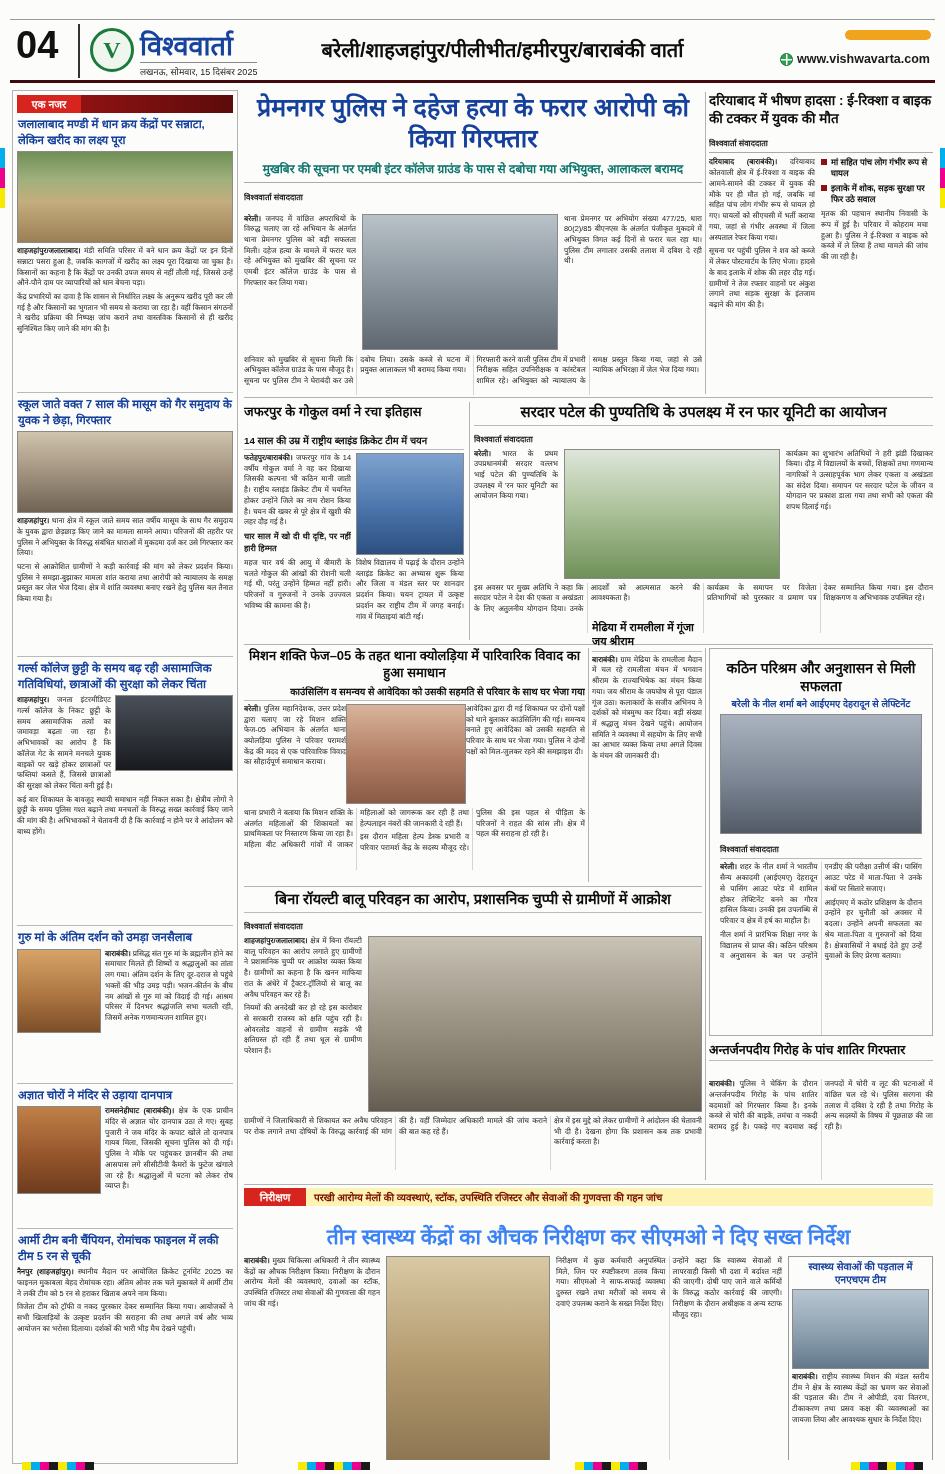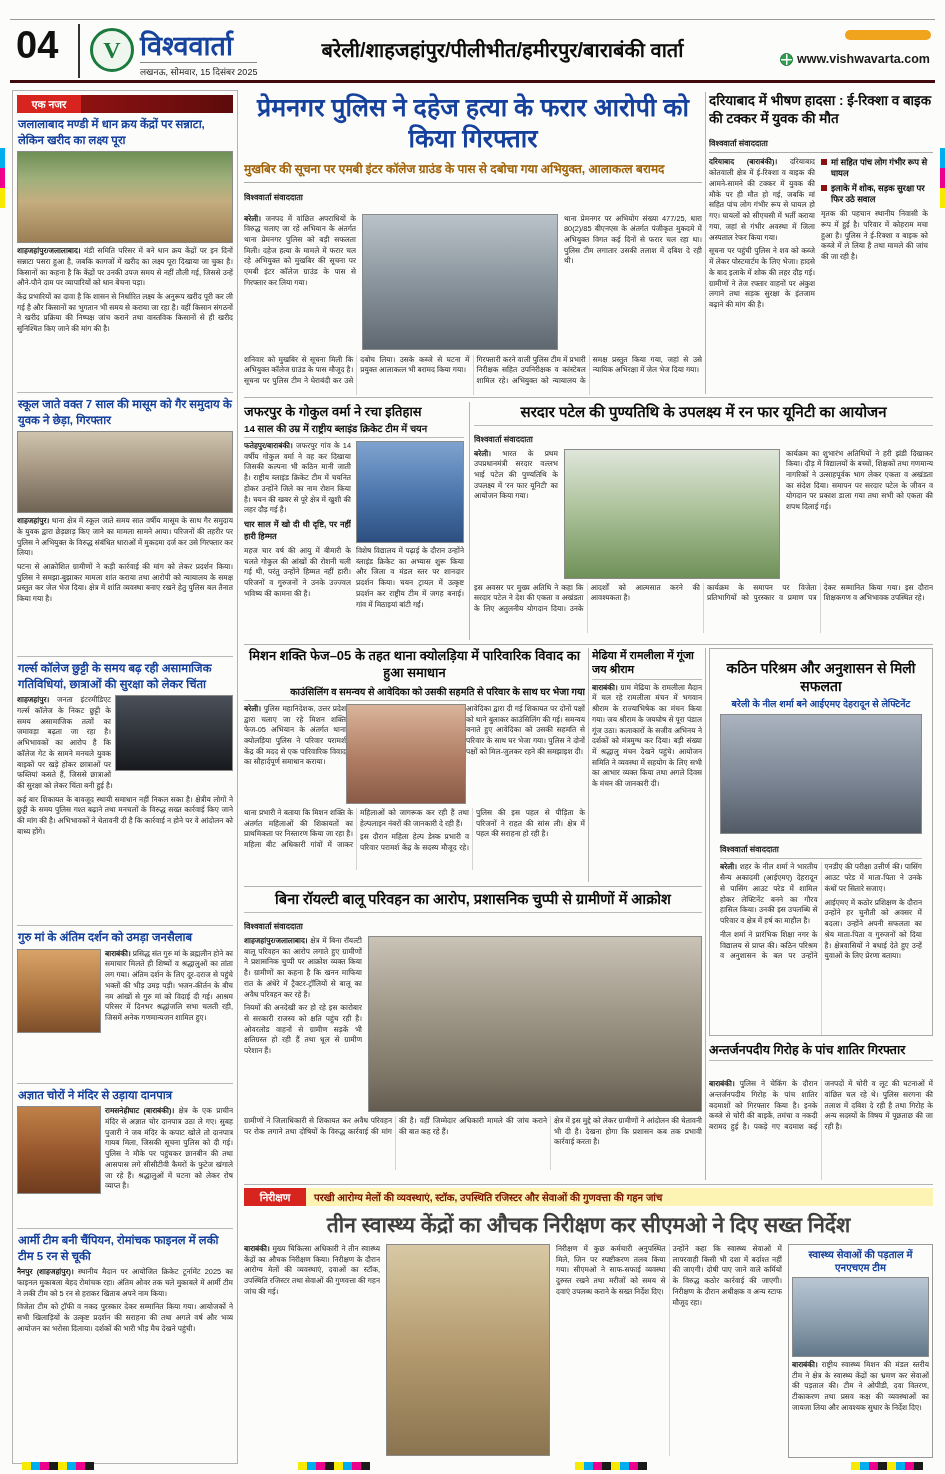--- a/index.html
+++ b/index.html
@@ -138,21 +138,21 @@
   <div class="hrule" style="left:244px;top:397px;width:689px"></div>
   <div class="vrule" style="left:469px;top:402px;height:238px"></div>
   <div class="hrule" style="left:244px;top:644px;width:689px"></div>
   <div class="vrule" style="left:588px;top:648px;height:234px"></div>
   <div class="vrule" style="left:705px;top:648px;height:532px"></div>
   <div class="hrule" style="left:244px;top:886px;width:458px"></div>
   <div class="hrule" style="left:244px;top:1184px;width:689px"></div>
 
   <div class="abs" style="left:244px;top:92px;width:458px;height:303px;overflow:hidden">
     <div style="font-size:25px;line-height:1.25;font-weight:bold;color:#15409c;text-align:center">प्रेमनगर पुलिस ने दहेज हत्या के फरार आरोपी को किया गिरफ्तार</div>
-    <div style="font-size:12px;font-weight:bold;text-align:left;margin-top:5px;color:#a16207">मुखबिर की सूचना पर एमबी इंटर कॉलेज ग्राउंड के पास से दबोचा गया अभियुक्त, आलाकत्ल बरामद</div>
+    <div style="font-size:12px;font-weight:bold;text-align:center;margin-top:5px;color:#0f766e">मुखबिर की सूचना पर एमबी इंटर कॉलेज ग्राउंड के पास से दबोचा गया अभियुक्त, आलाकत्ल बरामद</div>
     <div style="margin-top:5px;border-top:1px solid #aaa;padding-top:3px">
       <span class="byline">विश्ववार्ता संवाददाता</span>
     </div>
     <div style="display:flex;gap:6px;margin-top:10px">
       <div class="jt" style="width:112px;height:136px">
         <p><b>बरेली।</b> <span>जनपद में वांछित अपराधियों के विरुद्ध चलाए जा रहे अभियान के अंतर्गत थाना प्रेमनगर पुलिस को बड़ी सफलता मिली। दहेज हत्या के मामले में फरार चल रहे अभियुक्त को मुखबिर की सूचना पर एमबी इंटर कॉलेज ग्राउंड के पास से गिरफ्तार कर लिया गया।</span></p>
       </div>
       <div class="photo ph-police" style="width:196px;height:136px"></div>
       <div class="jt" style="flex:1;height:136px">
         <p>थाना प्रेमनगर पर अभियोग संख्या 477/25, धारा 80(2)/85 बीएनएस के अंतर्गत पंजीकृत मुकदमे में अभियुक्त विगत कई दिनों से फरार चल रहा था। पुलिस टीम लगातार उसकी तलाश में दबिश दे रही थी।</p>
@@ -185,21 +185,21 @@
         </div>
         <div class="jt" style="height:150px;margin-top:3px">
           <p>मृतक की पहचान स्थानीय निवासी के रूप में हुई है। परिवार में कोहराम मचा हुआ है। पुलिस ने ई-रिक्शा व बाइक को कब्जे में ले लिया है तथा मामले की जांच की जा रही है।</p>
         </div>
       </div>
     </div>
   </div>
 
   <div class="abs" style="left:244px;top:402px;width:220px;height:238px;overflow:hidden">
     <div style="font-size:13px;font-weight:bold;color:#0d0d0d">जफरपुर के गोकुल वर्मा ने रचा इतिहास</div>
-    <div style="font-size:9.8px;font-weight:bold;color:#111;margin-top:2px;border-bottom:1px solid #bbb;padding-bottom:2px">14 साल की उम्र में राष्ट्रीय ब्लाइंड क्रिकेट टीम में चयन</div>
+    <div style="font-size:9.8px;font-weight:bold;color:#111;margin-top:14px;border-bottom:1px solid #bbb;padding-bottom:2px">14 साल की उम्र में राष्ट्रीय ब्लाइंड क्रिकेट टीम में चयन</div>
     <div style="display:flex;gap:5px;margin-top:3px">
       <div class="jt" style="width:107px;height:196px">
         <p><b>फतेहपुर/बाराबंकी।</b> <span>जफरपुर गांव के 14 वर्षीय गोकुल वर्मा ने वह कर दिखाया जिसकी कल्पना भी कठिन मानी जाती है। राष्ट्रीय ब्लाइंड क्रिकेट टीम में चयनित होकर उन्होंने जिले का नाम रोशन किया है। चयन की खबर से पूरे क्षेत्र में खुशी की लहर दौड़ गई है।</span></p>
         <p style="font-weight:bold;font-size:8.2px">चार साल में खो दी थी दृष्टि, पर नहीं हारी हिम्मत</p>
         <p>महज चार वर्ष की आयु में बीमारी के चलते गोकुल की आंखों की रोशनी चली गई थी, परंतु उन्होंने हिम्मत नहीं हारी। परिजनों व गुरुजनों ने उनके उज्ज्वल भविष्य की कामना की है।</p>
       </div>
       <div style="width:108px">
         <div class="photo ph-cricket" style="height:102px"></div>
         <div class="jt" style="height:90px;margin-top:3px">
           <p>विशेष विद्यालय में पढ़ाई के दौरान उन्होंने ब्लाइंड क्रिकेट का अभ्यास शुरू किया और जिला व मंडल स्तर पर शानदार प्रदर्शन किया। चयन ट्रायल में उत्कृष्ट प्रदर्शन कर राष्ट्रीय टीम में जगह बनाई। गांव में मिठाइयां बांटी गईं।</p>
@@ -239,21 +239,21 @@
       <div class="jt" style="flex:1;height:100px">
         <p>आवेदिका द्वारा दी गई शिकायत पर दोनों पक्षों को थाने बुलाकर काउंसिलिंग की गई। समन्वय बनाते हुए आवेदिका को उसकी सहमति से परिवार के साथ घर भेजा गया। पुलिस ने दोनों पक्षों को मिल-जुलकर रहने की समझाइश दी।</p>
       </div>
     </div>
     <div class="jt cols3" style="margin-top:4px;height:62px">
       <p>थाना प्रभारी ने बताया कि मिशन शक्ति के अंतर्गत महिलाओं की शिकायतों का प्राथमिकता पर निस्तारण किया जा रहा है। महिला बीट अधिकारी गांवों में जाकर महिलाओं को जागरूक कर रही हैं तथा हेल्पलाइन नंबरों की जानकारी दे रही हैं।</p>
       <p>इस दौरान महिला हेल्प डेस्क प्रभारी व परिवार परामर्श केंद्र के सदस्य मौजूद रहे। पुलिस की इस पहल से पीड़िता के परिजनों ने राहत की सांस ली। क्षेत्र में पहल की सराहना हो रही है।</p>
     </div>
   </div>
 
-  <div class="abs" style="left:592px;top:648px;width:110px;height:234px;overflow:hidden">
+  <div class="abs" style="left:592px;top:620px;width:110px;height:234px;overflow:hidden">
     <div style="font-size:11px;font-weight:bold;color:#0d0d0d;line-height:1.3;border-bottom:1px solid #bbb;padding-bottom:2px">मेढिया में रामलीला में गूंजा जय श्रीराम</div>
     <div class="jt" style="height:184px;margin-top:3px">
       <p><b>बाराबंकी।</b> <span>ग्राम मेढिया के रामलीला मैदान में चल रहे रामलीला मंचन में भगवान श्रीराम के राज्याभिषेक का मंचन किया गया। जय श्रीराम के जयघोष से पूरा पंडाल गूंज उठा। कलाकारों के सजीव अभिनय ने दर्शकों को मंत्रमुग्ध कर दिया। बड़ी संख्या में श्रद्धालु मंचन देखने पहुंचे। आयोजन समिति ने व्यवस्था में सहयोग के लिए सभी का आभार व्यक्त किया तथा अगले दिवस के मंचन की जानकारी दी।</span></p>
     </div>
   </div>
 
   <div class="abs" style="left:709px;top:648px;width:224px;height:388px;border:1px solid #aaa;padding:10px;overflow:hidden">
     <div style="font-size:14px;font-weight:bold;text-align:center;color:#0d0d0d;line-height:1.3">कठिन परिश्रम और अनुशासन से मिली सफलता</div>
     <div style="font-size:9.5px;font-weight:bold;text-align:center;color:#15409c;margin-top:2px">बरेली के नील शर्मा बने आईएमए देहरादून से लेफ्टिनेंट</div>
     <div class="photo ph-parade" style="height:120px;margin:4px 0"></div>
@@ -290,21 +290,21 @@
     <div class="jt cols2" style="height:104px;margin-top:18px">
       <p><b>बाराबंकी।</b> <span>पुलिस ने चेकिंग के दौरान अन्तर्जनपदीय गिरोह के पांच शातिर बदमाशों को गिरफ्तार किया है। इनके कब्जे से चोरी की बाइकें, तमंचा व नकदी बरामद हुई है। पकड़े गए बदमाश कई जनपदों में चोरी व लूट की घटनाओं में वांछित चल रहे थे। पुलिस सरगना की तलाश में दबिश दे रही है तथा गिरोह के अन्य सदस्यों के विषय में पूछताछ की जा रही है।</span></p>
     </div>
   </div>
 
   <div class="abs" style="left:244px;top:1188px;width:689px;height:272px;overflow:hidden">
     <div style="display:flex;height:18px">
       <span style="background:#d8241f;color:#fff;font-weight:bold;font-size:10.5px;width:62px;display:flex;align-items:center;justify-content:center">निरीक्षण</span>
       <span style="flex:1;background:#fdf3b3;color:#7a1200;font-weight:bold;font-size:10px;display:flex;align-items:center;padding-left:8px">परखी आरोग्य मेलों की व्यवस्थाएं, स्टॉक, उपस्थिति रजिस्टर और सेवाओं की गुणवत्ता की गहन जांच</span>
     </div>
-    <div style="font-size:21px;font-weight:bold;text-align:center;color:#404040;margin-top:4px">तीन स्वास्थ्य केंद्रों का औचक निरीक्षण कर सीएमओ ने दिए सख्त निर्देश</div>
+    <div style="font-size:21px;font-weight:bold;text-align:center;color:#3b82f6;margin-top:16px">तीन स्वास्थ्य केंद्रों का औचक निरीक्षण कर सीएमओ ने दिए सख्त निर्देश</div>
     <div style="display:flex;gap:6px;margin-top:6px">
       <div class="jt" style="width:136px;height:212px">
         <p><b>बाराबंकी।</b> <span>मुख्य चिकित्सा अधिकारी ने तीन स्वास्थ्य केंद्रों का औचक निरीक्षण किया। निरीक्षण के दौरान आरोग्य मेलों की व्यवस्थाएं, दवाओं का स्टॉक, उपस्थिति रजिस्टर तथा सेवाओं की गुणवत्ता की गहन जांच की गई।</span></p>
       </div>
       <div class="photo ph-medstore" style="width:164px;height:212px"></div>
       <div class="jt cols2" style="width:226px;height:212px">
         <p>निरीक्षण में कुछ कर्मचारी अनुपस्थित मिले, जिन पर स्पष्टीकरण तलब किया गया। सीएमओ ने साफ-सफाई व्यवस्था दुरुस्त रखने तथा मरीजों को समय से दवाएं उपलब्ध कराने के सख्त निर्देश दिए।</p>
         <p>उन्होंने कहा कि स्वास्थ्य सेवाओं में लापरवाही किसी भी दशा में बर्दाश्त नहीं की जाएगी। दोषी पाए जाने वाले कर्मियों के विरुद्ध कठोर कार्रवाई की जाएगी। निरीक्षण के दौरान अधीक्षक व अन्य स्टाफ मौजूद रहा।</p>
       </div>
       <div style="flex:1;border:1px solid #999;padding:3px;overflow:hidden">

